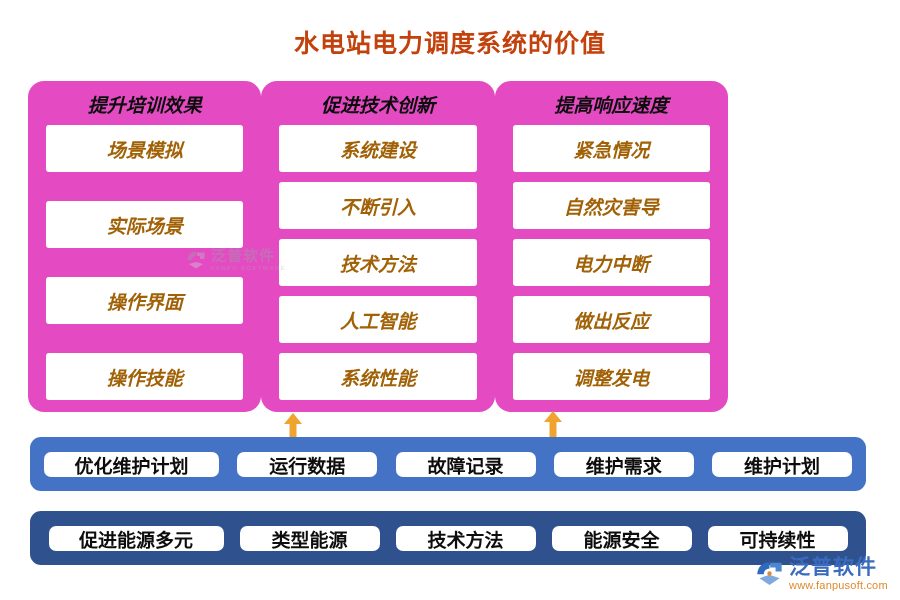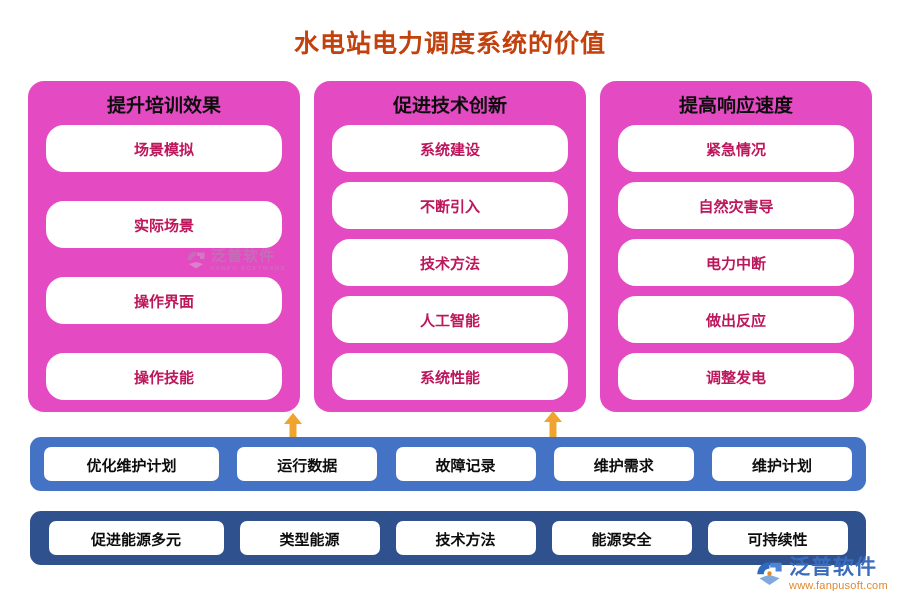--- a/index.html
+++ b/index.html
@@ -36,24 +36,25 @@
     letter-spacing: 1px;
     line-height: 30px;
     white-space: nowrap;
   }
 
   
   .columns {
     position: absolute;
     left: 28px;
     top: 81px;
-    width: 844px;
+    width: 700px;
     height: 331px;
     display: flex;
     justify-content: space-between;
+    font-style: italic;
   }
   .column {
     width: 272px;
     background: #E44BC3;
     border-radius: 16px;
     box-sizing: border-box;
     padding: 8px 18px 12px 18px;
     display: flex;
     flex-direction: column;
   }
@@ -67,28 +68,28 @@
     white-space: nowrap;
   }
   .column-items {
     flex: 1;
     display: flex;
     flex-direction: column;
     justify-content: space-between;
   }
   .pill-white {
     background: #ffffff;
-    border-radius: 18px;
+    border-radius: 3px;
     height: 47px;
     display: flex;
     align-items: center;
     justify-content: center;
-    font-size: 15px;
-    font-weight: bold;
-    color: #be185d;
+    font-size: 19px;
+    font-weight: bold;
+    color: #a16207;
     white-space: nowrap;
   }
 
   
   .arrow {
     position: absolute;
     width: 22px;
     height: 42px;
   }
   .arrow svg { display: block; }
@@ -107,25 +108,25 @@
     align-items: center;
     justify-content: space-between;
     padding: 0 14px;
   }
   #blue-bar-1 { top: 437px; background: #4472C4; }
   #blue-bar-2 { top: 511px; background: #2F528F; justify-content: center; }
 
   .pill-blue {
     background: #ffffff;
     border-radius: 7px;
-    height: 34px;
+    height: 25px;
     display: flex;
     align-items: center;
     justify-content: center;
-    font-size: 15px;
+    font-size: 19px;
     font-weight: bold;
     color: #0d0d0d;
     white-space: nowrap;
     padding: 0 4px;
     box-sizing: border-box;
   }
   .pill-blue.w-wide { min-width: 175px; }
   .pill-blue.w-narrow { min-width: 140px; margin-left: 16px; }
 
   

